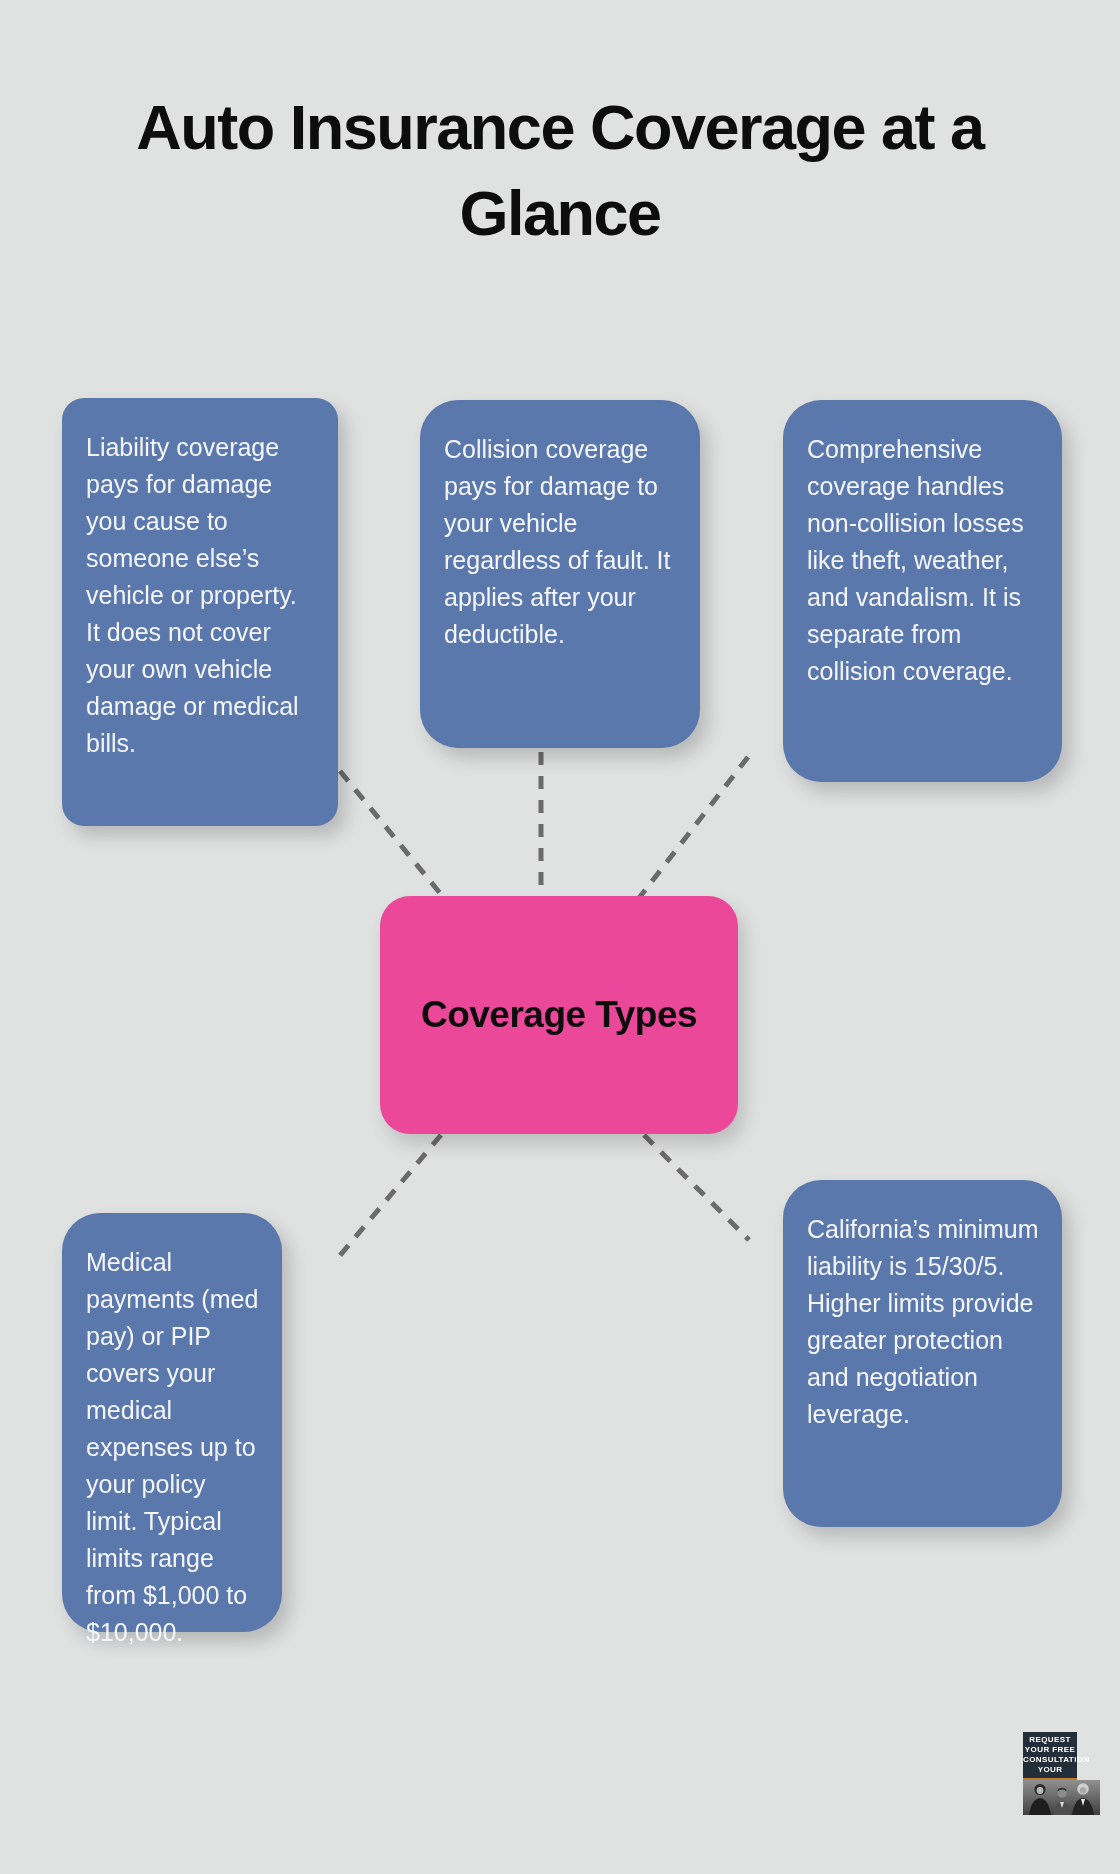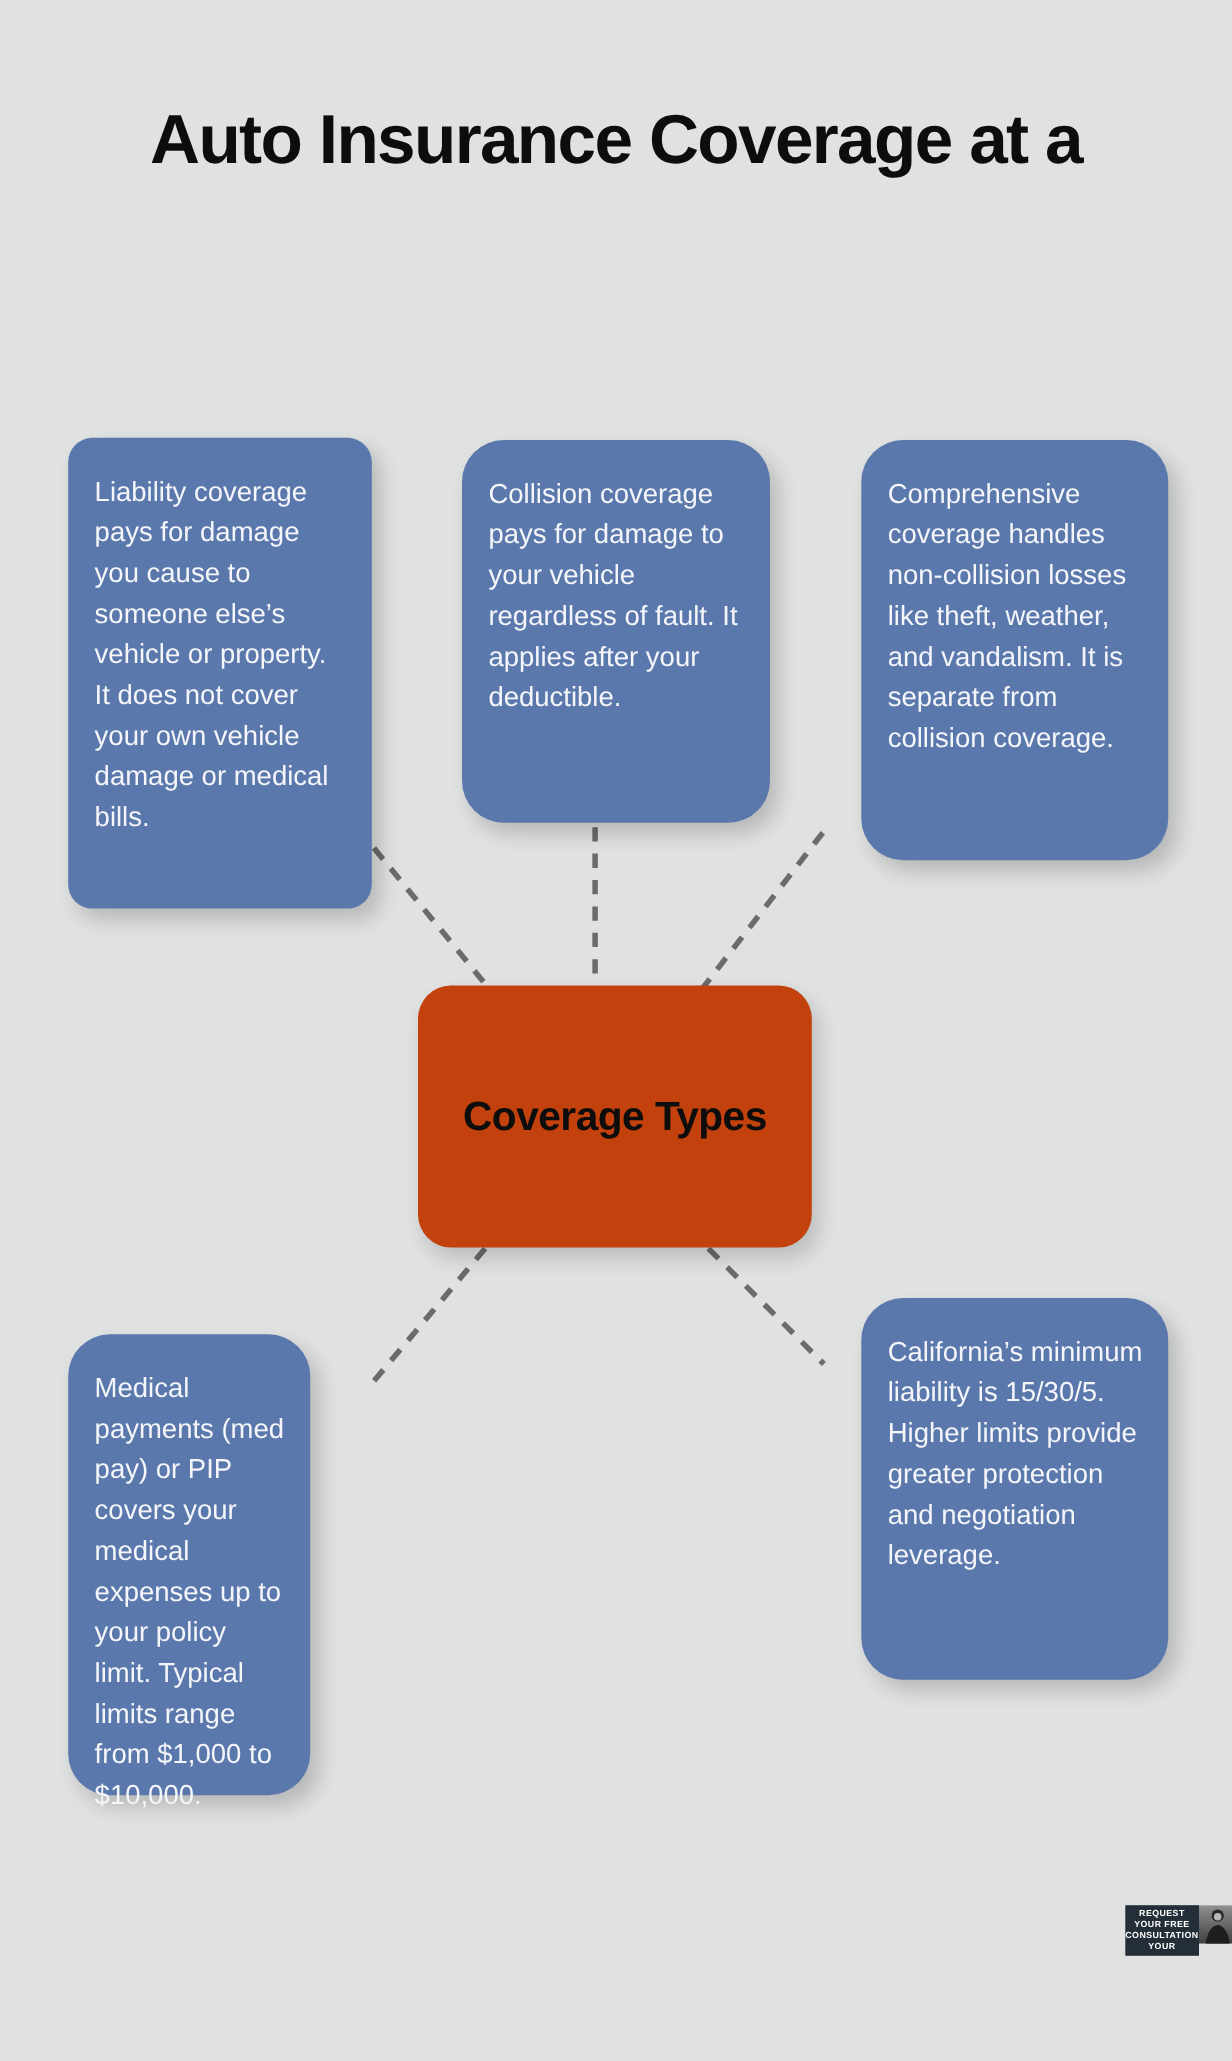--- a/index.html
+++ b/index.html
@@ -46,38 +46,38 @@
   }
   #card-liability     { left: 62px;  top: 398px;  width: 276px; height: 428px; border-radius: 22px; }
   #card-collision     { left: 420px; top: 400px;  width: 280px; height: 348px; }
   #card-comprehensive { left: 783px; top: 400px;  width: 279px; height: 382px; }
   #card-medical       { left: 62px;  top: 1213px; width: 220px; height: 419px; }
   #card-california    { left: 783px; top: 1180px; width: 279px; height: 347px; }
   .center-node {
     position: absolute;
     left: 380px; top: 896px;
     width: 358px; height: 238px;
-    background: #c2410c;
+    background: #ec4899;
     border-radius: 30px;
     box-shadow: 6px 10px 18px rgba(0,0,0,0.16);
     display: flex;
     align-items: center;
     justify-content: center;
     font-size: 37px;
     font-weight: 700;
     color: #0d0d0d;
     letter-spacing: -0.5px;
     z-index: 1;
   }
   .badge {
     position: absolute;
     left: 985px; top: 1732px;
     width: 54px; height: 83px;
     display: flex;
-    flex-direction: row;
+    flex-direction: column;
     z-index: 2;
     padding-left: 38px;
   }
   .badge-top {
     background: #242e39;
     height: 46px;
     display: flex;
     flex-direction: column;
     justify-content: center;
     text-align: center;
@@ -91,20 +91,21 @@
   .badge-photo { flex: 1; }
   .badge-photo svg { display: block; }
 </style>
 </head>
 <body>
 
 <div class="canvas">
 
   <div class="title">
     <span>Auto Insurance Coverage at a</span>
+    <span>Glance</span>
   </div>
 
   <svg class="connectors" width="1120" height="1874" viewBox="0 0 1120 1874">
     <g stroke="#6b6b6b" stroke-width="5" stroke-dasharray="13 11" fill="none">
       <line x1="340" y1="771" x2="444" y2="898"></line>
       <line x1="541" y1="752" x2="541" y2="894"></line>
       <line x1="748" y1="757" x2="639" y2="898"></line>
       <line x1="441" y1="1135" x2="337" y2="1259"></line>
       <line x1="644" y1="1135" x2="749" y2="1240"></line>
     </g>

